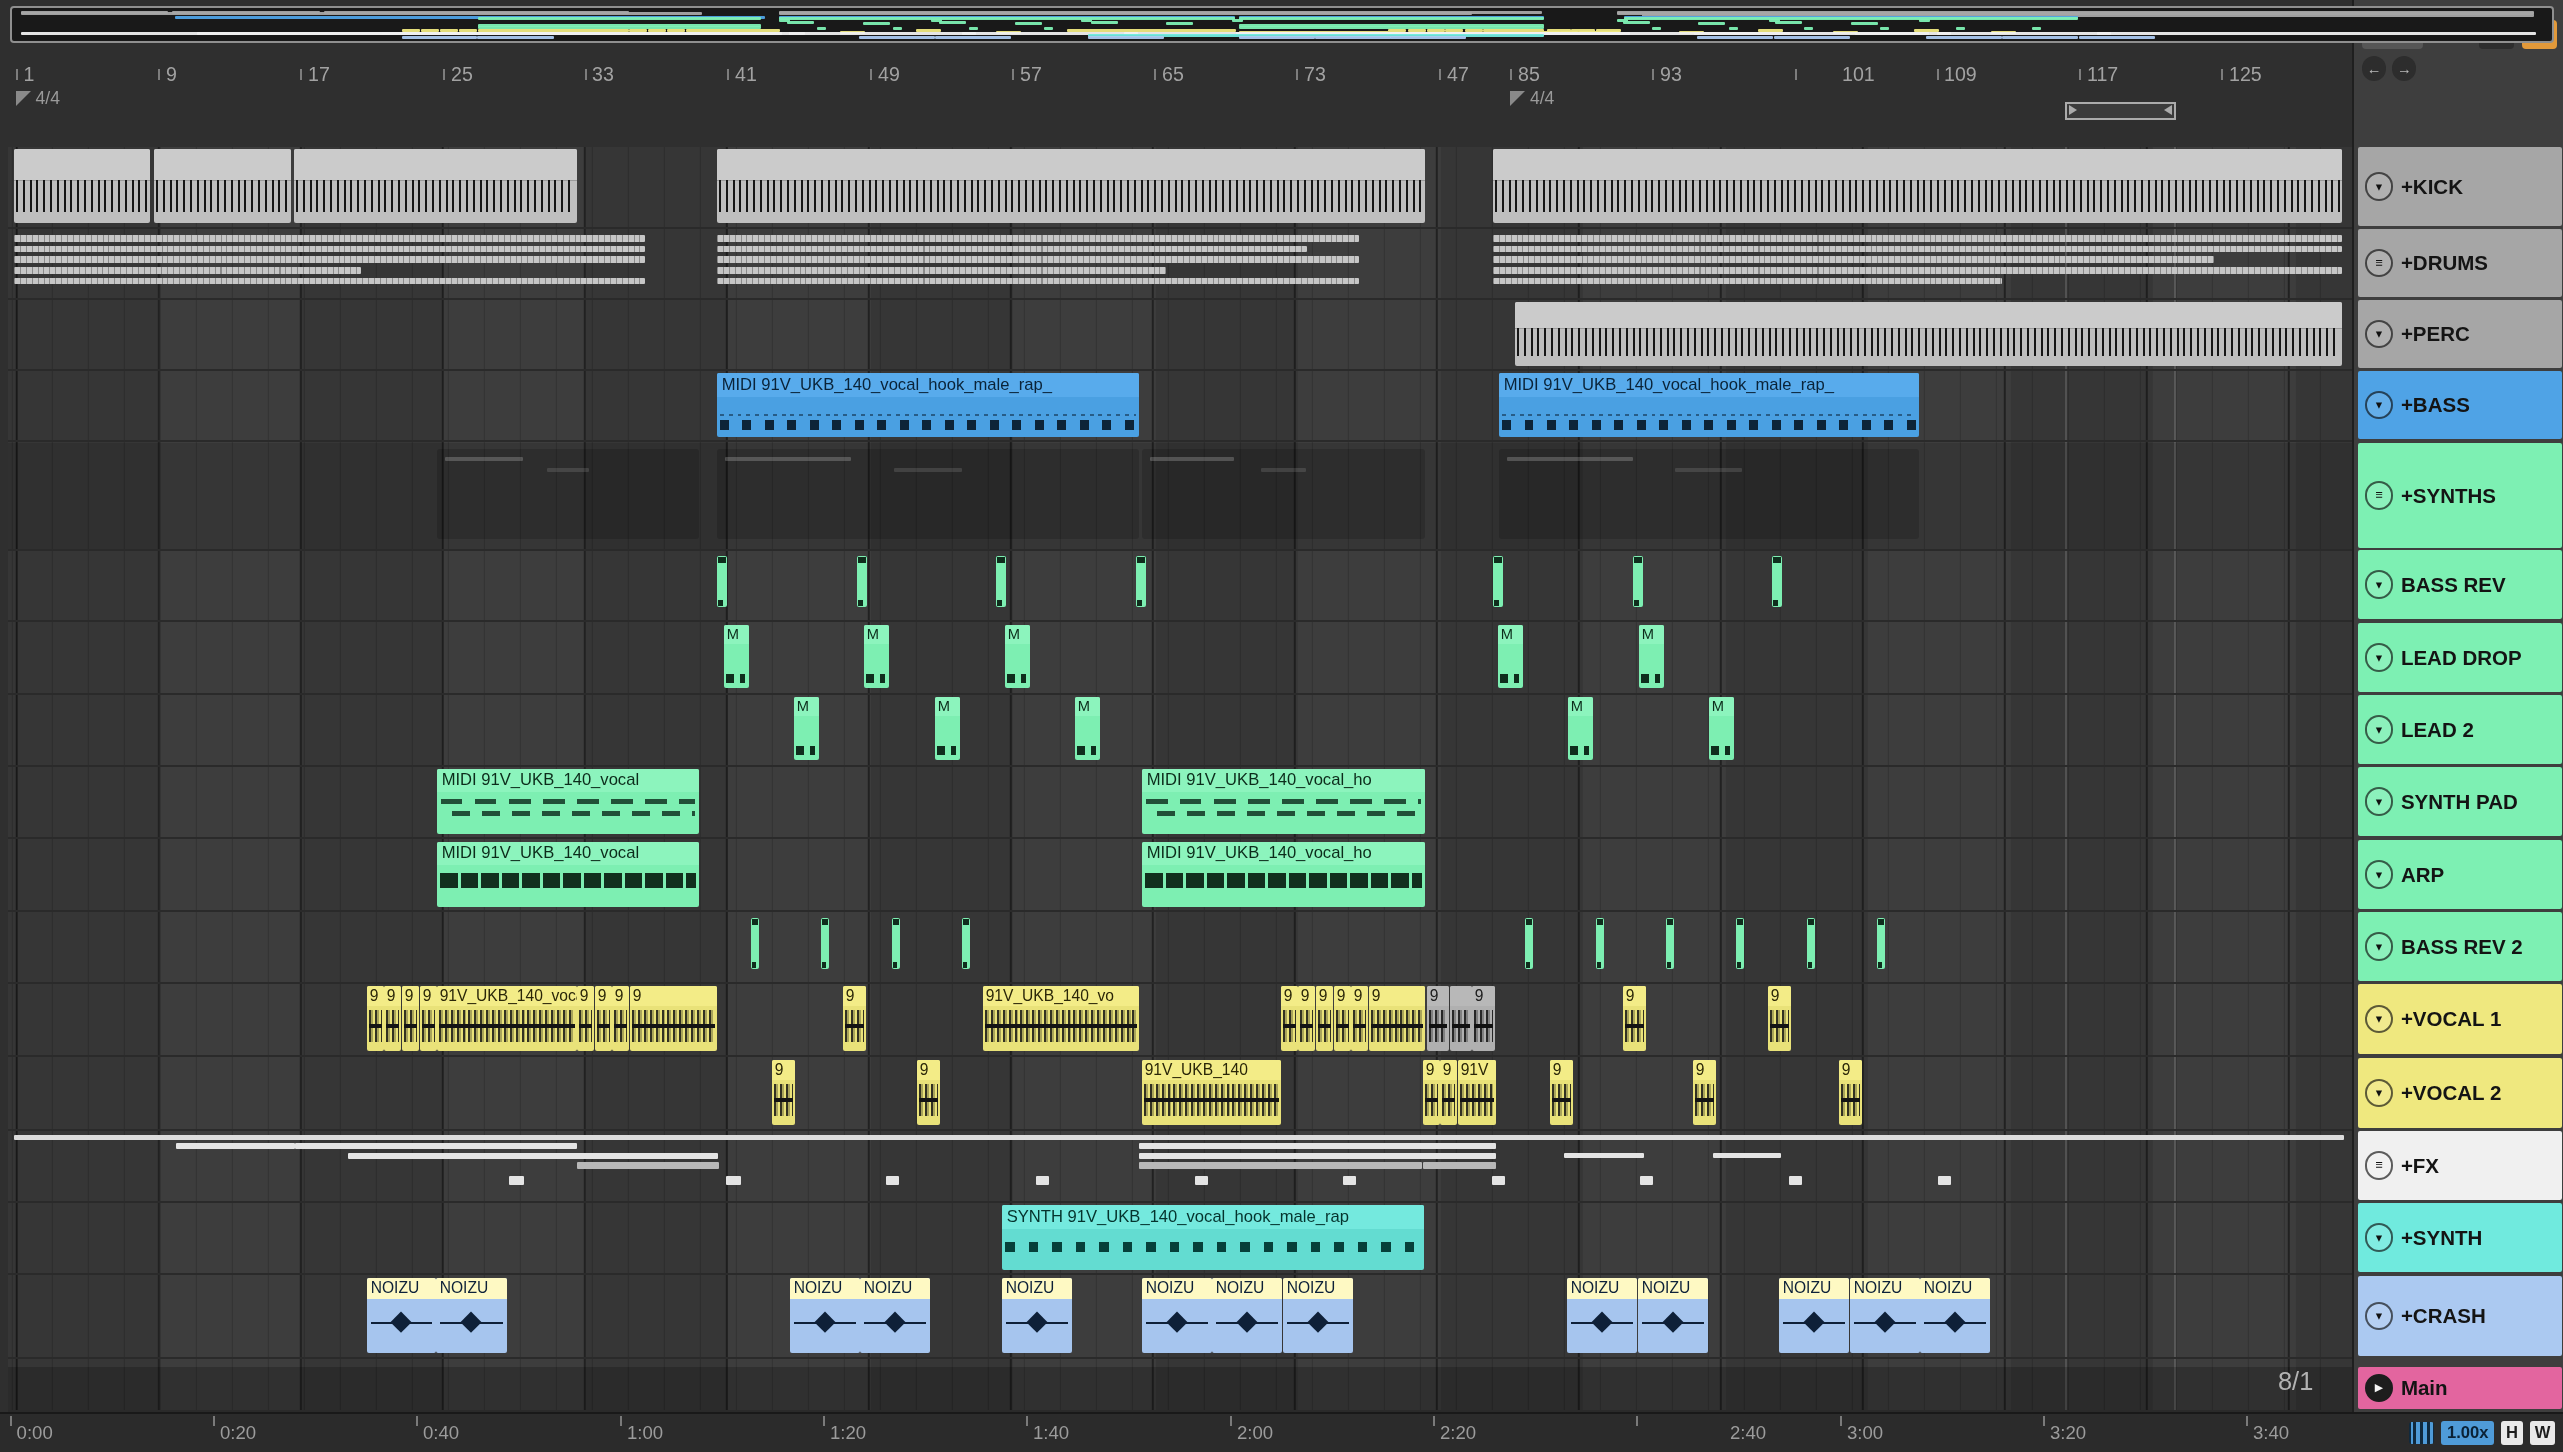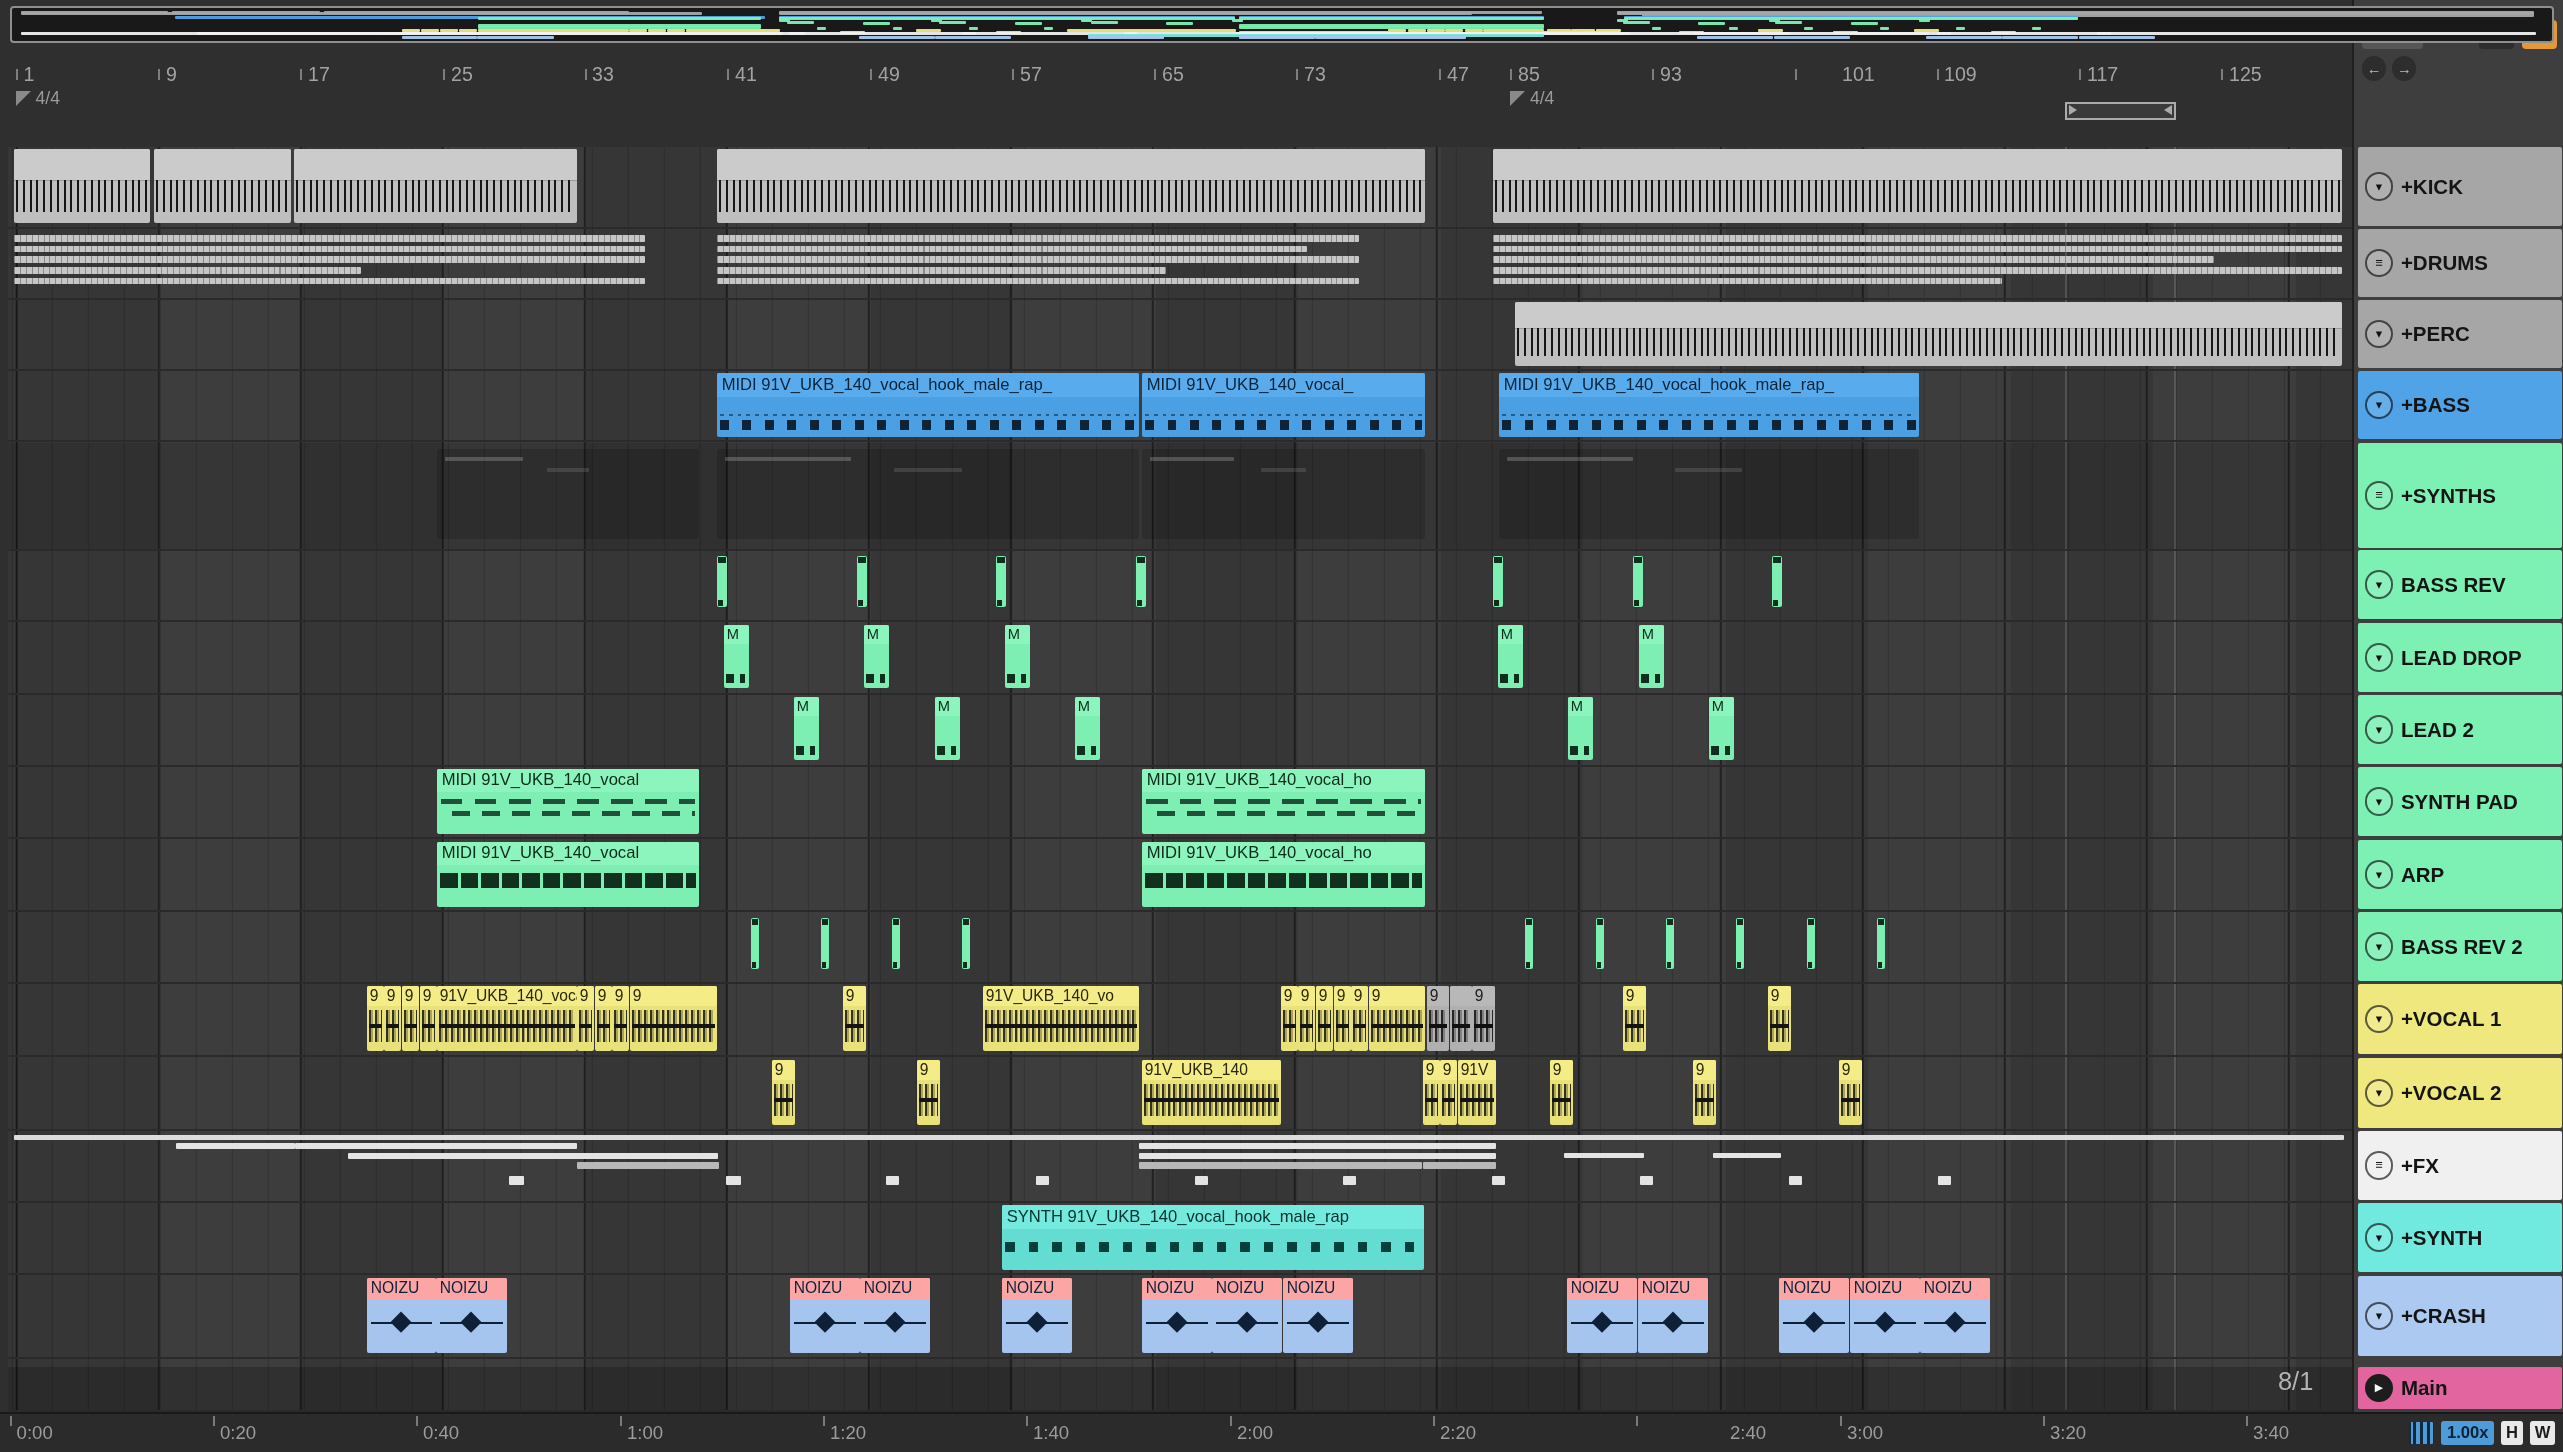--- a/index.html
+++ b/index.html
@@ -78,21 +78,21 @@
       repeating-linear-gradient(90deg, rgba(18,18,18,.85) 0 2px, rgba(18,18,18,.3) 2px 3.9px, transparent 3.9px 5.9px);}
   .muted{filter:grayscale(1) brightness(.8);}
 
   .fxb{background:#e4e4e4;border-radius:1px;}
 
   .mcyan{background:#63dcd1;}
   .mcyan .lbl{height:23.5px;line-height:23.5px;padding:0 4.9px;font-size:16.6px;background:#74e9de;color:#05332d;}
   .mcyan .notes{position:absolute;left:2.9px;right:2.9px;top:37px;height:9.8px;background:repeating-linear-gradient(90deg,#06403a 0 9.8px,transparent 9.8px 23.5px);}
 
   .crash{background:#a6c5ee;}
-  .crash .lbl{height:20.5px;line-height:20.5px;padding:0 3.9px;font-size:15.6px;background:#fca5a5;color:#0d2139;}
+  .crash .lbl{height:20.5px;line-height:20.5px;padding:0 3.9px;font-size:15.6px;background:#fef9c3;color:#0d2139;}
   .crash .cline{position:absolute;left:3.9px;right:3.9px;top:58%;height:2px;background:#0e2038;}
   .crash .cdiamond{position:absolute;left:50%;top:58%;width:14.7px;height:14.7px;background:#0e2038;transform:translate(-50%,-50%) rotate(45deg);}
 
   
   .panel{position:absolute;left:2352px;top:0;width:211px;height:1412px;background:#3e3e3e;border-left:2px solid #1f1f1f;z-index:7;}
   .hdr{position:absolute;left:3.9px;width:204px;border-radius:2px;display:flex;align-items:center;gap:7.8px;
     padding-left:6.8px;box-sizing:border-box;color:#141414;font-weight:bold;font-size:20.5px;}
   .circ{width:24.4px;height:24.4px;border:2px solid rgba(0,0,0,0.62);border-radius:50%;display:flex;align-items:center;
     justify-content:center;font-size:12.7px;font-weight:normal;color:#111;flex:0 0 auto;background:rgba(255,255,255,0.12);}
   .circ.play{background:#1d1d1d;border-color:#1d1d1d;color:#f4f4f4;font-size:10.8px;}
@@ -340,25 +340,20 @@
           <div class="dhd" style="height: 26px;"></div>
           <div class="dticks" style="top: 26px; height: 28px;"></div>
         </div>
       </div>
       <div class="lane" style="top: 371px; height: 71px;">
         <div class="clip mblue" style="left: 709px; width: 422px; top: 2px; height: 64px;">
           <div class="lbl">MIDI 91V_UKB_140_vocal_hook_male_rap_</div>
           <div class="dots"></div>
           <div class="notes"></div>
         </div>
-        <div class="clip mblue" style="left: 1134px; width: 283px; top: 2px; height: 64px;">
-          <div class="lbl">MIDI 91V_UKB_140_vocal_</div>
-          <div class="dots"></div>
-          <div class="notes"></div>
-        </div>
         <div class="clip mblue" style="left: 1491px; width: 420px; top: 2px; height: 64px;">
           <div class="lbl">MIDI 91V_UKB_140_vocal_hook_male_rap_</div>
           <div class="dots"></div>
           <div class="notes"></div>
         </div>
       </div>
       <div class="lane" style="top: 443px; height: 108px; background: rgba(0, 0, 0, 0.1);">
         <div class="clip mini" style="left: 429px; width: 262px; top: 5.9px; height: 90px;">
           <i style="left: 7.8px; top: 7.8px; width: 30%;"></i>
           <i style="left: 42%; top: 19.6px; width: 16%; opacity: 0.6;"></i>

